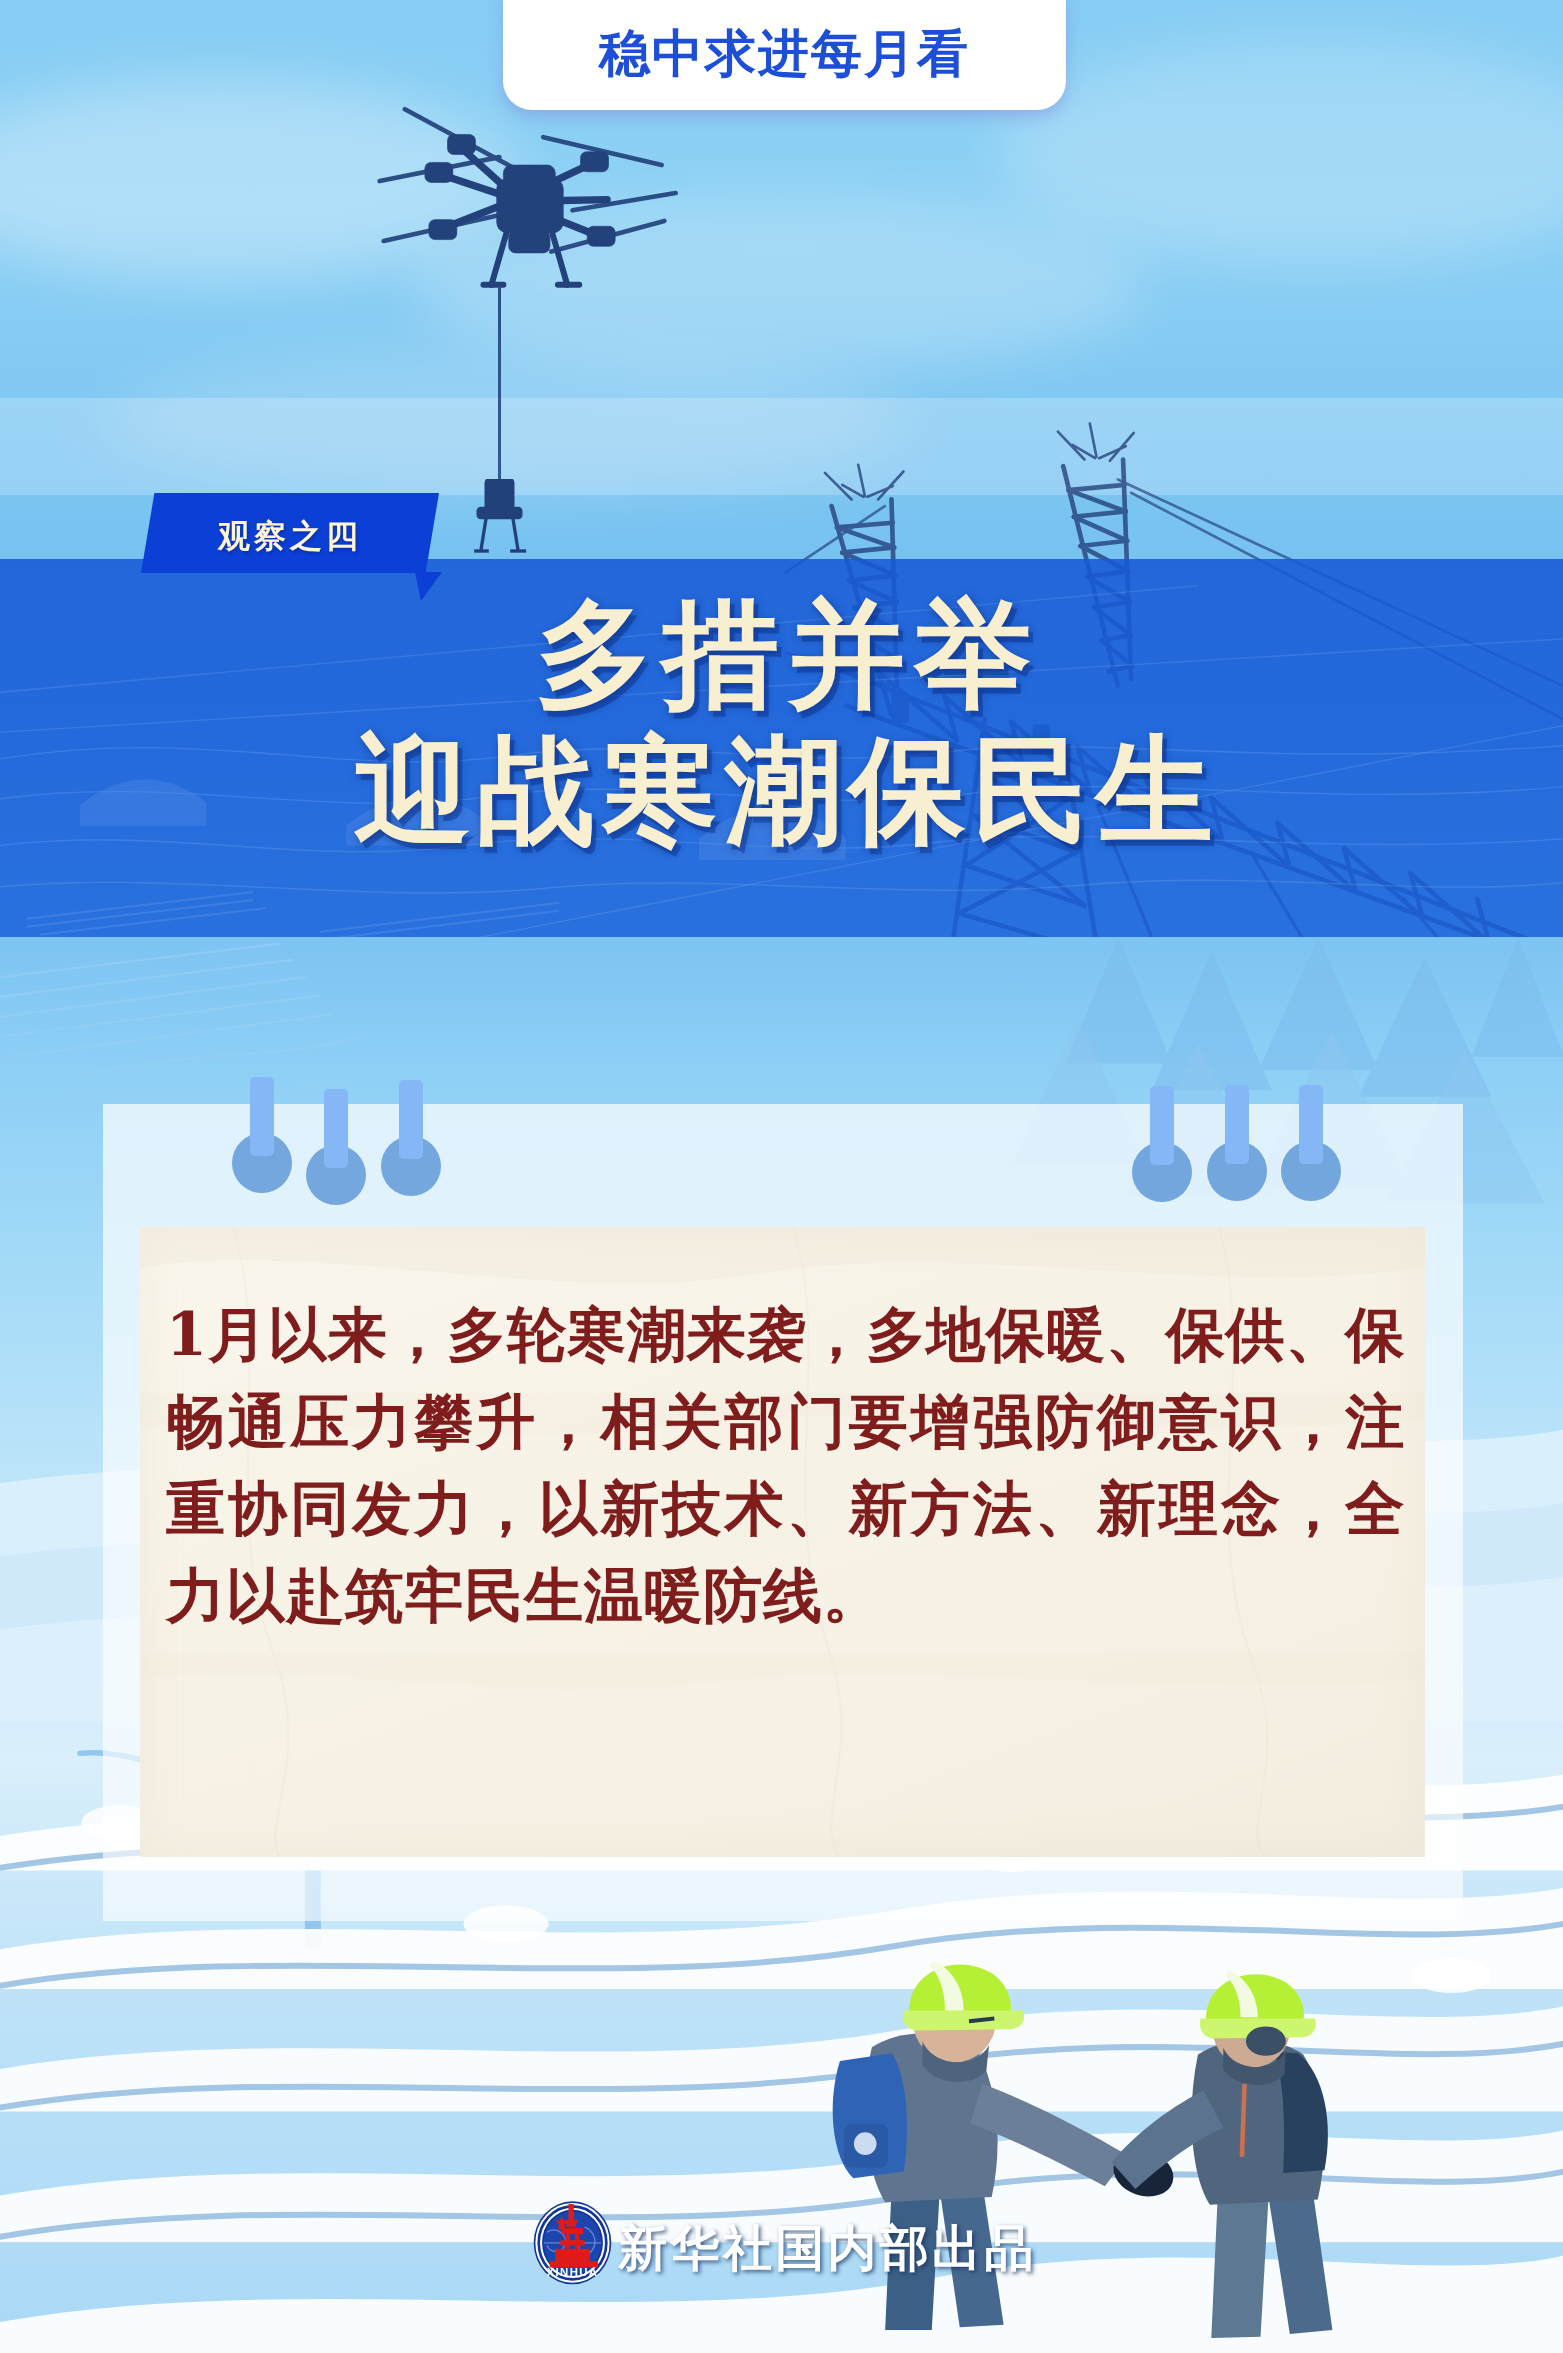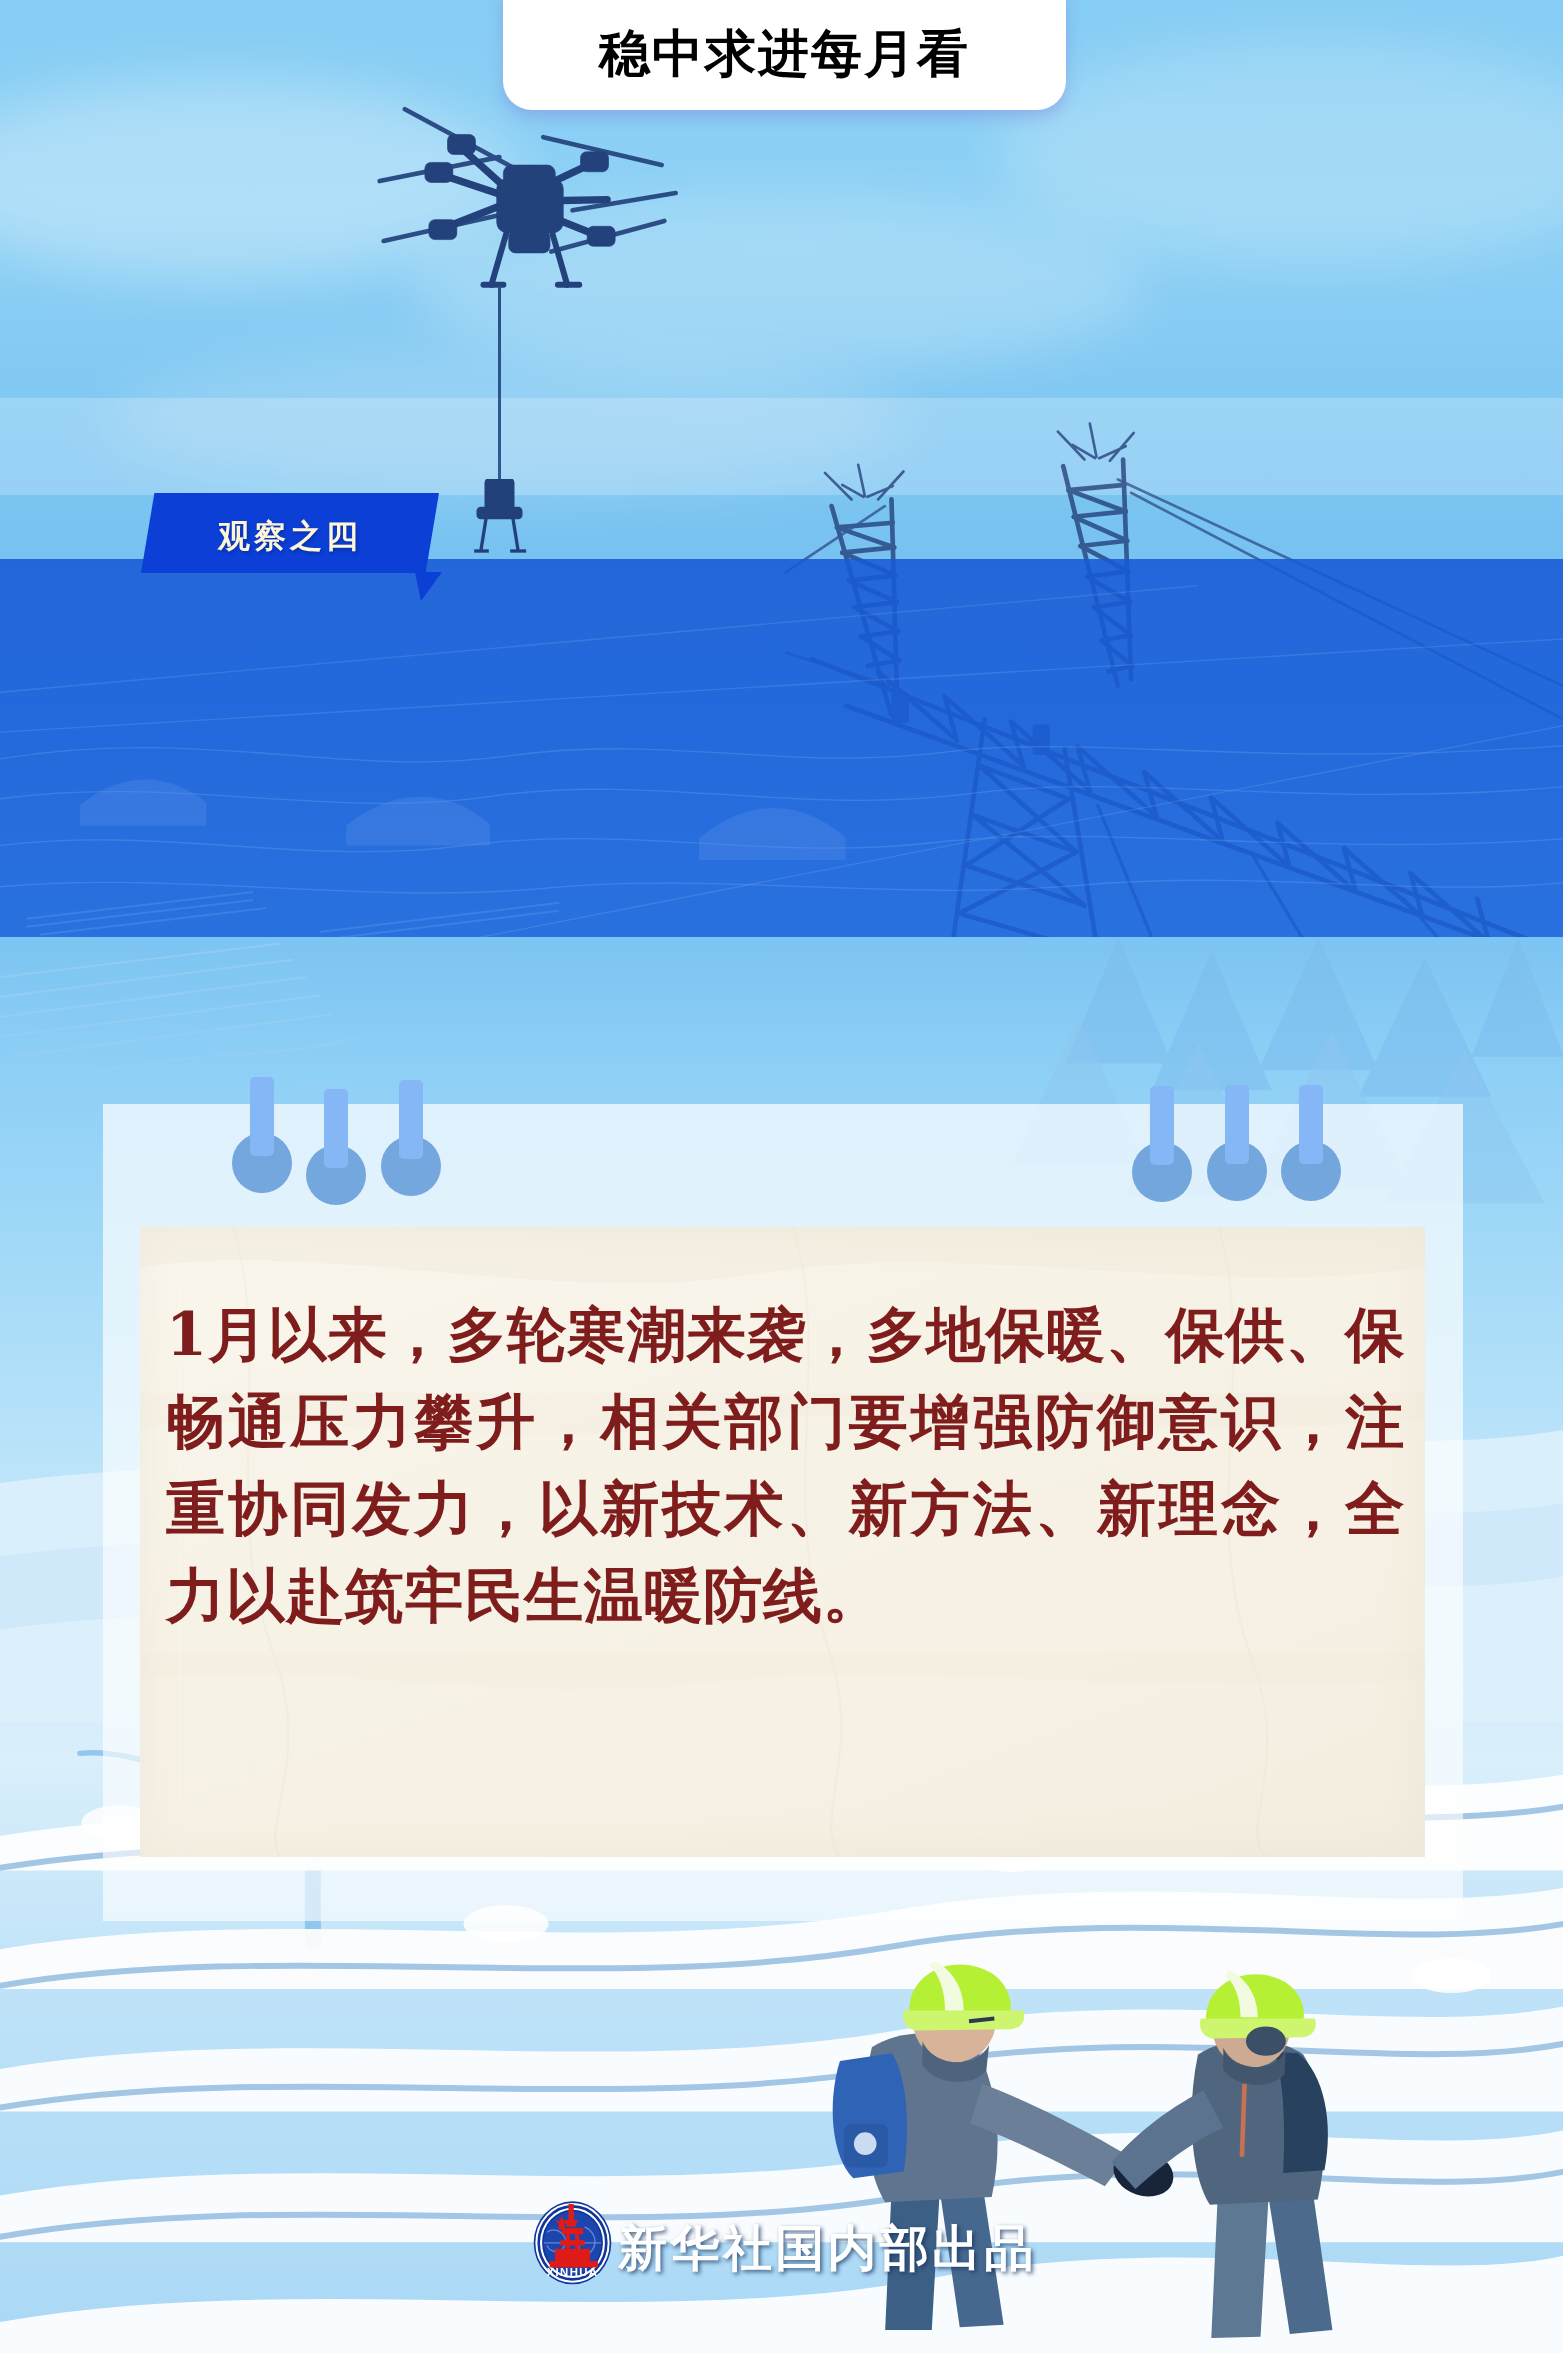--- a/index.html
+++ b/index.html
@@ -58,21 +58,21 @@
   .snow-svg{position:absolute;left:0;top:0;}
 
   
   .badge{
     position:absolute;left:503px;top:-6.7px;width:563px;height:117px;
     background:#ffffff;border-radius:0 0 29px 29px;
     box-shadow:0 6.7px 14.6px rgba(120,110,210,.33);
     display:flex;align-items:center;justify-content:center;
   }
   .badge-text{
-    color:#000000;font-size:51px;font-weight:bold;letter-spacing:2px;
+    color:#1d4ed8;font-size:51px;font-weight:bold;letter-spacing:2px;
     font-family:Liberation Serif, serif;
     transform:translateY(2.7px);
   }
 
   
   .ribbon{
     position:absolute;left:141px;top:493px;width:298px;height:80px;
   }
   .ribbon-body{
     position:absolute;left:0;top:0;width:298px;height:80px;
@@ -422,20 +422,24 @@
   <div class="badge">
     <span class="badge-text">稳中求进每月看</span>
   </div>
 
   <div class="ribbon">
     <div class="ribbon-body"></div>
     <div class="ribbon-tail"></div>
     <div class="ribbon-text">观察之四</div>
   </div>
 
+  <div class="title">
+    <div class="title-line title-l1">多措并举</div>
+    <div class="title-line title-l2">迎战寒潮保民生</div>
+  </div>
 
   <div class="card-outer"></div>
 
   <div class="card-inner">
     <svg class="paper-tex" width="1285" height="630" viewBox="0 0 1930 947" preserveAspectRatio="none">
       <g fill="#e9e2d0" opacity=".5">
         <path d="M0 60 C300 20 620 120 930 70 C1250 18 1600 110 1930 60 L1930 0 L0 0 Z"></path>
         <path d="M0 300 C260 270 540 340 820 300 C1140 254 1500 330 1930 288 L1930 250 L0 250 Z" opacity=".5"></path>
         <path d="M0 680 C280 650 560 720 860 684 C1180 646 1540 714 1930 678 L1930 640 L0 640 Z" opacity=".45"></path>
       </g>

